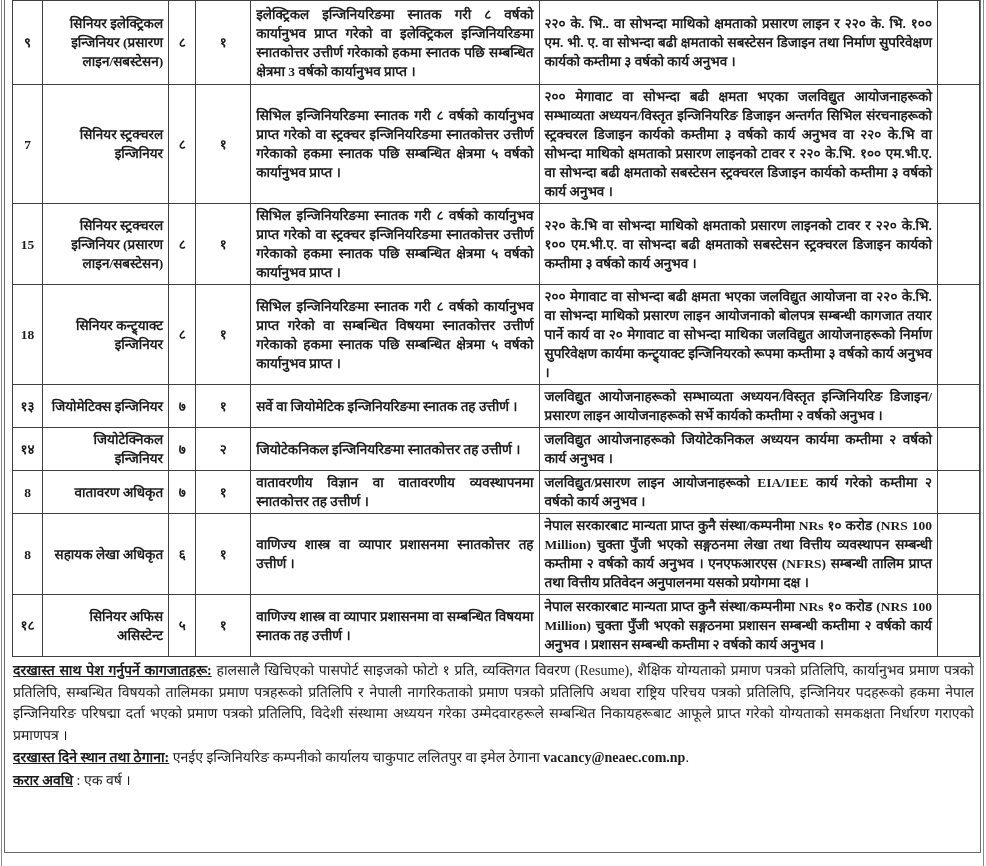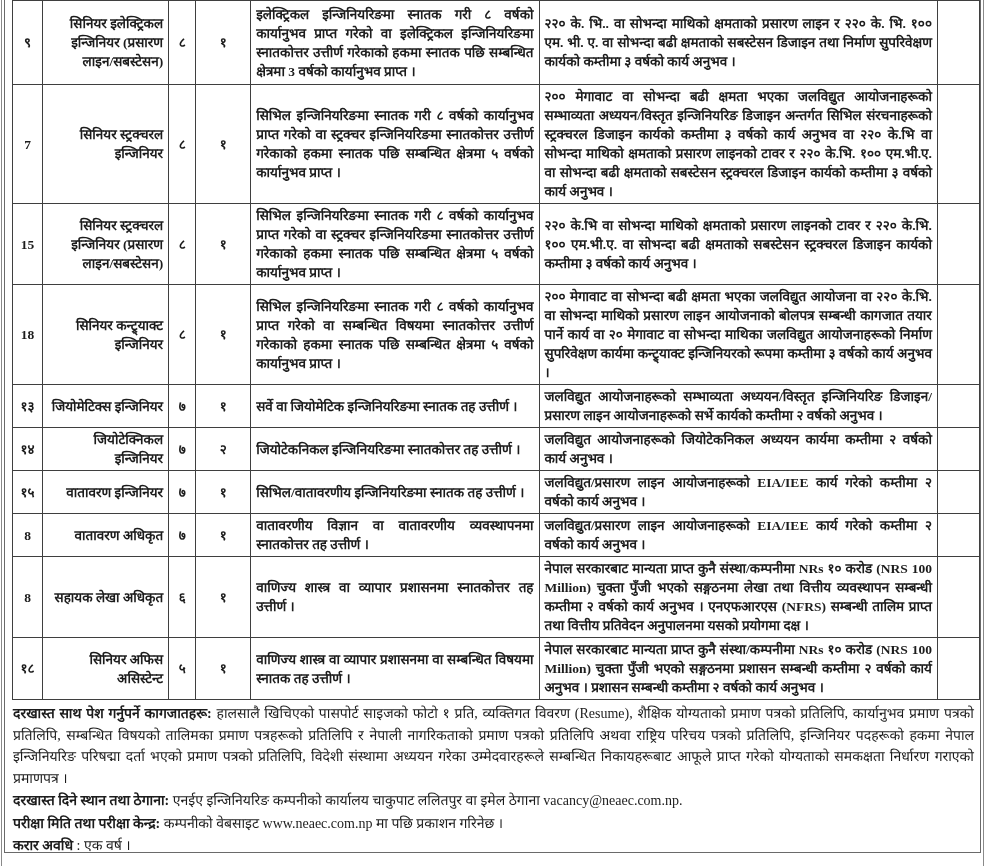--- a/index.html
+++ b/index.html
@@ -14,22 +14,22 @@
   table.vacancy { border-collapse: collapse; table-layout: fixed; width: calc(100% - 7px); margin-left: 7px; }
   table.vacancy td { border: 1px solid #3f3f3f; vertical-align: middle; font-size: 13.5px; font-weight: bold; line-height: 19px; padding: 2px 5px; overflow: hidden; }
   td.c-sn, td.c-level, td.c-count { text-align: center; padding: 2px 1px; }
   td.c-pos { text-align: right; line-height: 20px; padding: 2px 4px; }
   td.c-qual, td.c-exp { text-align: justify; }
   td.c-rem { padding: 0; }
 
   
   .sections { padding: 3px 6px 0 8px; font-size: 14px; }
   .sec { line-height: 21.5px; text-align: justify; margin-bottom: 1px; }
-  .sec-label { font-weight: bold; }
-  .b { font-weight: normal; }
+  .sec-label { font-weight: bold; text-decoration: underline; }
+  .b { font-weight: bold; }
 </style>
 </head>
 <body>
 
 <div class="page">
   <div class="hairline-left"></div>
   <div class="hairline-right"></div>
 
   <div class="doc">
 
@@ -92,29 +92,20 @@
         <tr style="height:38px">
           <td class="c-sn">१४</td>
           <td class="c-pos">जियोटेक्निकल इन्जिनियर</td>
           <td class="c-level">७</td>
           <td class="c-count">२</td>
           <td class="c-qual">जियोटेकनिकल इन्जिनियरिङमा स्नातकोत्तर तह उत्तीर्ण ।</td>
           <td class="c-exp">जलविद्युत आयोजनाहरूको जियोटेकनिकल अध्ययन कार्यमा कम्तीमा २ वर्षको कार्य अनुभव ।</td>
           <td class="c-rem"></td>
         </tr>
         <tr style="height:38px">
-          <td class="c-sn">१५</td>
-          <td class="c-pos">वातावरण इन्जिनियर</td>
-          <td class="c-level">७</td>
-          <td class="c-count">१</td>
-          <td class="c-qual">सिभिल/वातावरणीय इन्जिनियरिङमा स्नातक तह उत्तीर्ण ।</td>
-          <td class="c-exp">जलविद्युत/प्रसारण लाइन आयोजनाहरूको EIA/IEE कार्य गरेको कम्तीमा २ वर्षको कार्य अनुभव ।</td>
-          <td class="c-rem"></td>
-        </tr>
-        <tr style="height:38px">
           <td class="c-sn">8</td>
           <td class="c-pos">वातावरण अधिकृत</td>
           <td class="c-level">७</td>
           <td class="c-count">१</td>
           <td class="c-qual">वातावरणीय विज्ञान वा वातावरणीय व्यवस्थापनमा स्नातकोत्तर तह उत्तीर्ण ।</td>
           <td class="c-exp">जलविद्युत/प्रसारण लाइन आयोजनाहरूको EIA/IEE कार्य गरेको कम्तीमा २ वर्षको कार्य अनुभव ।</td>
           <td class="c-rem"></td>
         </tr>
         <tr style="height:78px">
           <td class="c-sn">8</td>
@@ -138,21 +129,18 @@
     </table>
 
     <div class="sections">
       <div class="sec">
         <span class="sec-label">दरखास्त साथ पेश गर्नुपर्ने कागजातहरू:</span><span> हालसालै खिचिएको पासपोर्ट साइजको फोटो १ प्रति, व्यक्तिगत विवरण (Resume), शैक्षिक योग्यताको प्रमाण पत्रको प्रतिलिपि,  कार्यानुभव प्रमाण पत्रको प्रतिलिपि, सम्बन्धित विषयको तालिमका प्रमाण पत्रहरूको प्रतिलिपि र नेपाली नागरिकताको प्रमाण पत्रको प्रतिलिपि अथवा राष्ट्रिय परिचय पत्रको प्रतिलिपि, इन्जिनियर पदहरूको हकमा नेपाल इन्जिनियरिङ परिषद्मा दर्ता भएको प्रमाण पत्रको प्रतिलिपि, विदेशी संस्थामा अध्ययन गरेका उम्मेदवारहरूले सम्बन्धित निकायहरूबाट आफूले प्राप्त गरेको योग्यताको समकक्षता निर्धारण गराएको प्रमाणपत्र ।</span>
       </div>
       <div class="sec">
         <span class="sec-label">दरखास्त दिने स्थान तथा ठेगाना:</span><span> एनईए इन्जिनियरिङ कम्पनीको कार्यालय चाकुपाट ललितपुर वा इमेल ठेगाना </span><span class="b">vacancy@neaec.com.np</span><span>.</span>
       </div>
       <div class="sec">
-        <span class="sec-label">परीक्षा मिति तथा परीक्षा केन्द्र:</span><span> कम्पनीको वेबसाइट </span><span class="b">www.neaec.com.np</span><span> मा पछि प्रकाशन गरिनेछ ।</span>
-      </div>
-      <div class="sec">
         <span class="sec-label">करार अवधि</span><span> : एक वर्ष ।</span>
       </div>
     </div>
 
   </div>
 </div>
 
 </body></html>

